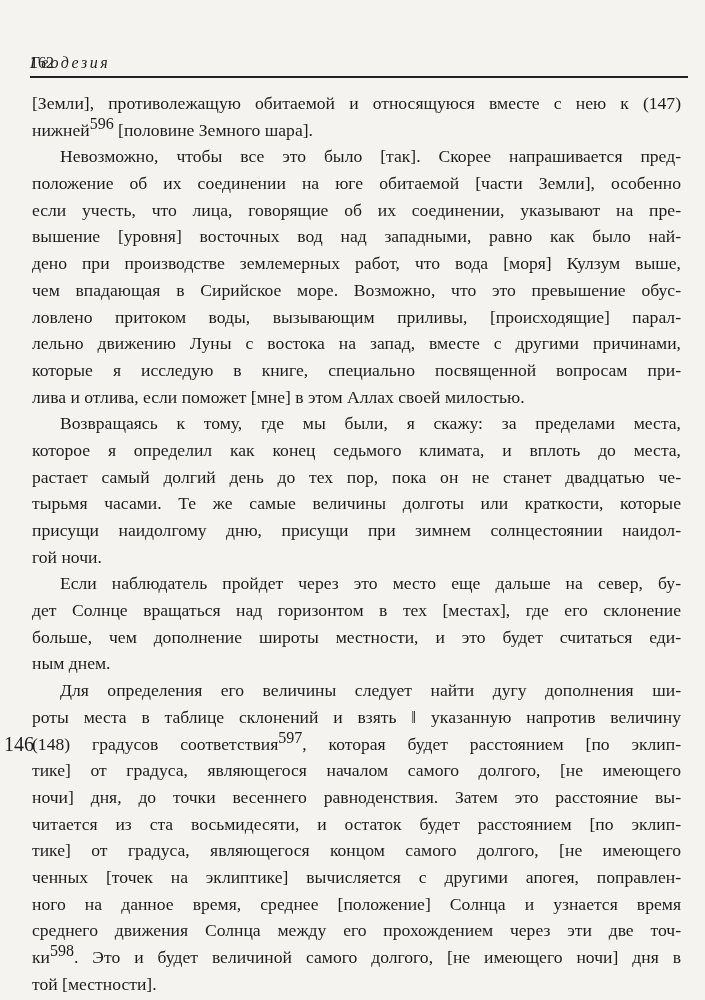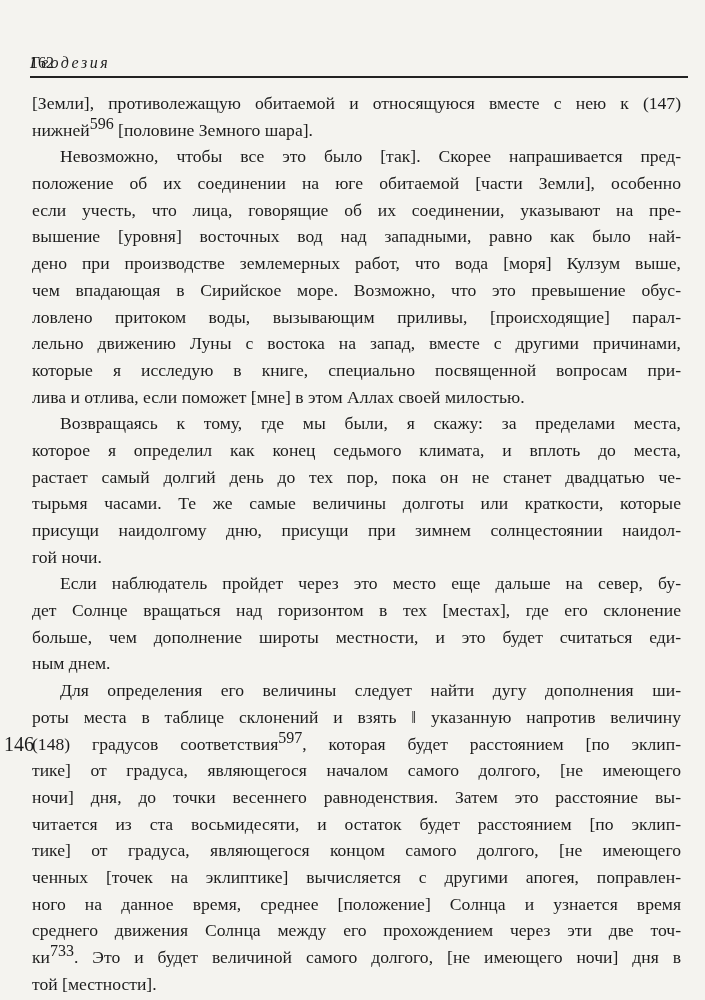--- a/index.html
+++ b/index.html
@@ -62,16 +62,16 @@
       <div class="line indent">Для определения его величины следует найти дугу дополнения ши-</div>
       <div class="line">роты места в таблице склонений и взять ‖ указанную напротив величину</div>
       <div class="line"><span>(148) градусов соответствия</span><sup>597</sup><span>, которая будет расстоянием [по эклип-</span></div>
       <div class="line">тике] от градуса, являющегося началом самого долгого,  [не имеющего</div>
       <div class="line">ночи] дня, до точки весеннего равноденствия. Затем это расстояние вы-</div>
       <div class="line">читается из ста восьмидесяти, и остаток будет расстоянием [по эклип-</div>
       <div class="line">тике] от градуса, являющегося концом самого долгого, [не имеющего</div>
       <div class="line">ченных [точек на эклиптике] вычисляется с другими апогея, поправлен-</div>
       <div class="line">ного на данное время, среднее [положение] Солнца и узнается  время</div>
       <div class="line">среднего движения Солнца между его прохождением через эти две точ-</div>
-      <div class="line"><span>ки</span><sup>733</sup><span>. Это и будет величиной самого долгого, [не имеющего ночи] дня в</span></div>
+      <div class="line"><span>ки</span><sup>598</sup><span>. Это и будет величиной самого долгого, [не имеющего ночи] дня в</span></div>
       <div class="line last">той [местности].</div>
     </div>
 </div>
 
 </body></html>

